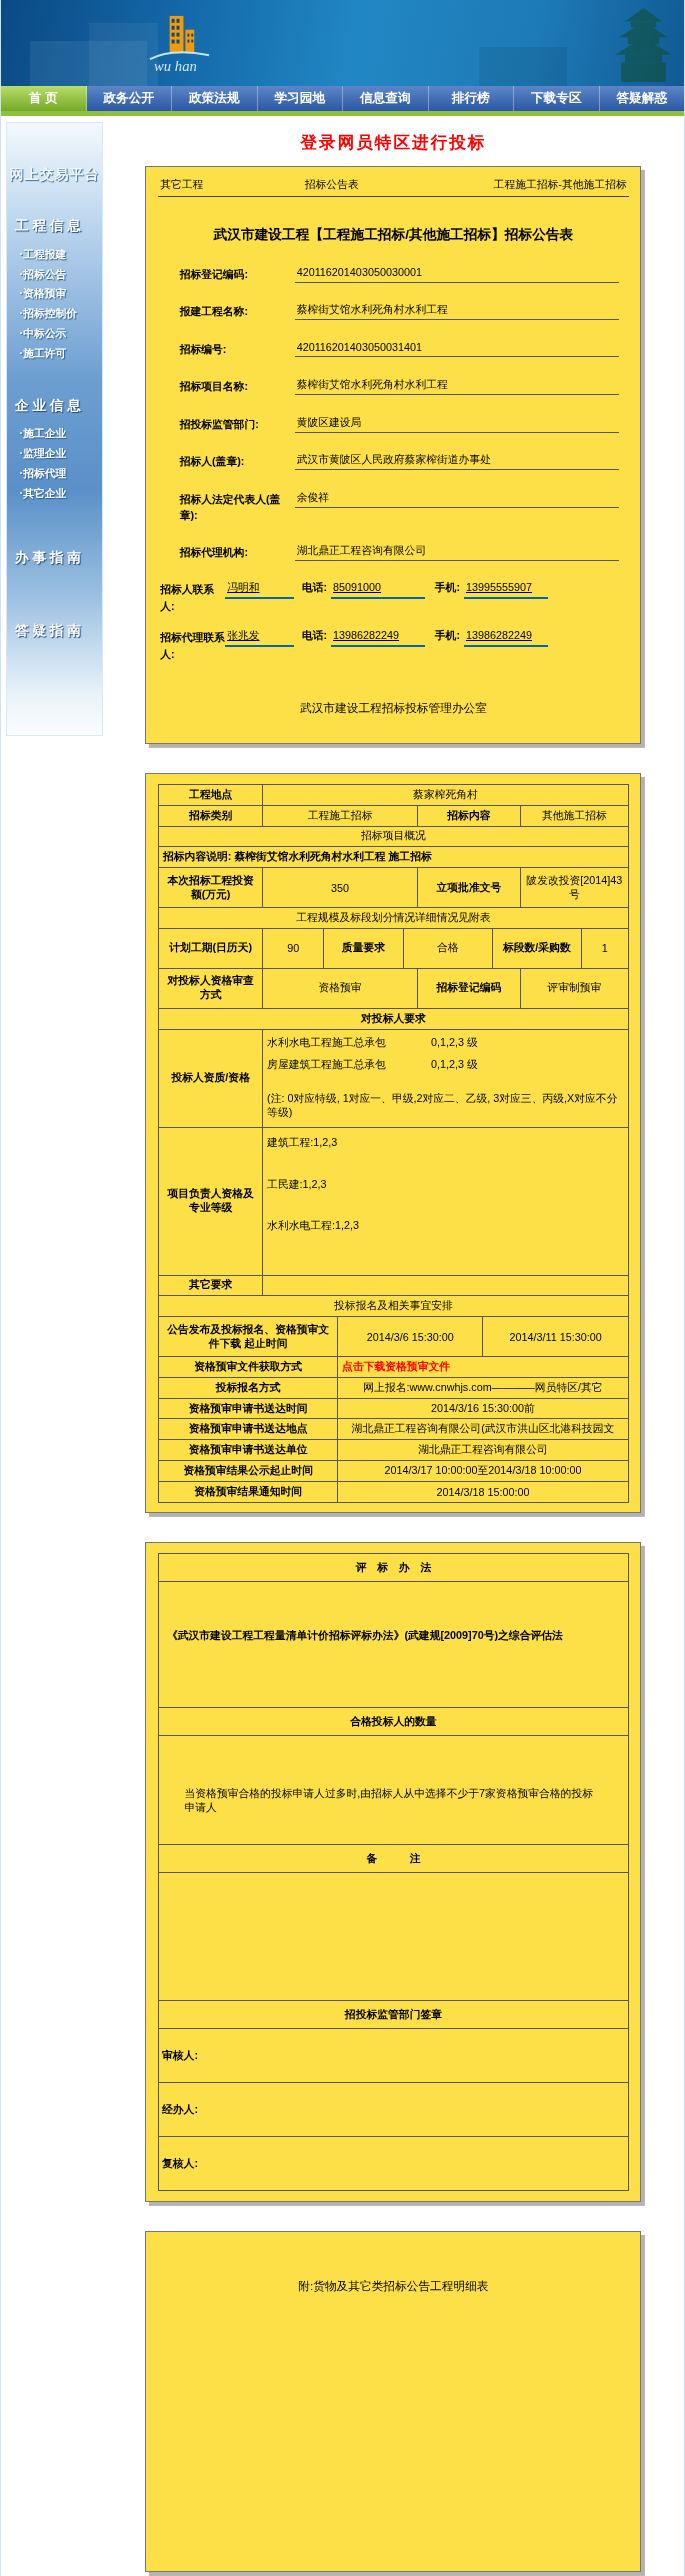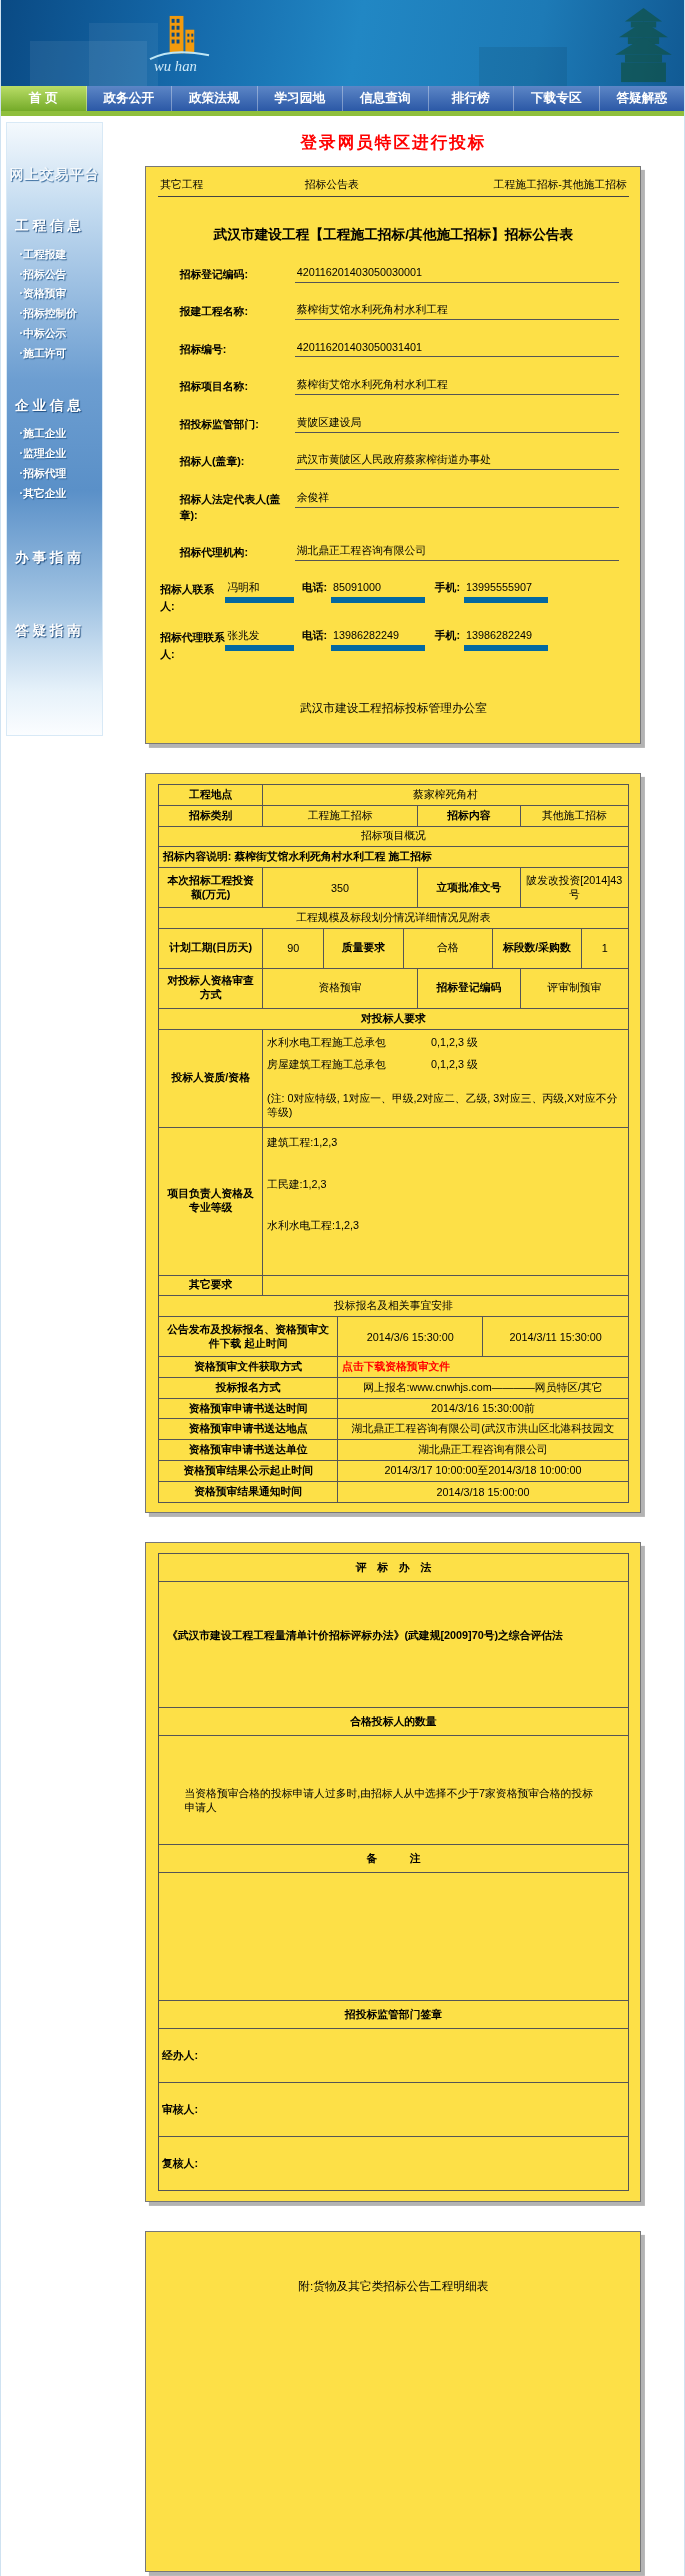--- a/index.html
+++ b/index.html
@@ -50,21 +50,21 @@
   .b1-tabs{display:flex;font-size:10.8px;border-bottom:1px solid #444;padding:2px 2px 3.9px;}
   .b1-tabs .t-left{width:31%;}
   .b1-tabs .t-center{flex:1;text-align:left;}
   .b1-tabs .t-right{text-align:right;white-space:nowrap;}
   .b1-title{text-align:center;font-weight:bold;font-size:13.7px;margin:29px 0 21.5px;}
   .b1-row{display:flex;align-items:flex-start;margin:0 3.9px 20.6px 21.5px;font-size:10.8px;}
   .b1-label{width:115px;font-weight:bold;flex-shrink:0;line-height:1.5;}
   .b1-value{flex:1;border-bottom:1px solid #555;padding:0 2px 2px;min-height:13.7px;margin-right:5.9px;}
   .b1c-row{display:flex;align-items:flex-start;margin:0 3.9px 15.7px 2px;font-size:10.8px;}
   .b1c-label{width:65px;font-weight:bold;flex-shrink:0;line-height:1.5;}
-  .b1c-val{border-bottom:6px solid #0369a1;padding:0 2px 2px;min-height:13.7px;}
+  .b1c-val{border-bottom:2px solid #0369a1;padding:0 2px 2px;min-height:13.7px;text-decoration:underline;}
   .b1c-name{width:65px;margin-right:7.8px;}
   .b1c-k{font-weight:bold;white-space:nowrap;margin-right:3.9px;}
   .b1c-phone{width:90px;margin-right:9.8px;}
   .b1c-mobile{width:80px;}
   .b1-office{text-align:center;font-size:11.7px;margin:39px 0 17.6px;}
 
   
   .t{border:1px solid #555;font-size:10.8px;}
   .trow{display:flex;border-top:1px solid #555;}
   .trow:first-child{border-top:none;}
@@ -365,24 +365,24 @@
           <div class="trow">
               <div class="tc b3-head hd34" style="width:100%;">备　　　注</div>
             </div>
           <div class="trow">
               <div class="tc b3-cell b3-c3" style="width:100%;"></div>
             </div>
           <div class="trow">
               <div class="tc b3-head hd34" style="width:100%;">招投标监管部门签章</div>
             </div>
           <div class="trow">
+              <div class="tc lbl b3-sign" style="width:100%;">审核人:</div>
+            </div>
+          <div class="trow">
               <div class="tc lbl b3-sign" style="width:100%;">经办人:</div>
-            </div>
-          <div class="trow">
-              <div class="tc lbl b3-sign" style="width:100%;">审核人:</div>
             </div>
           <div class="trow">
               <div class="tc lbl b3-sign" style="width:100%;">复核人:</div>
             </div>
         </div>
       </div>
 
       <div class="paper-box b4">
         <div class="b4-note">附:货物及其它类招标公告工程明细表</div>
       </div>

